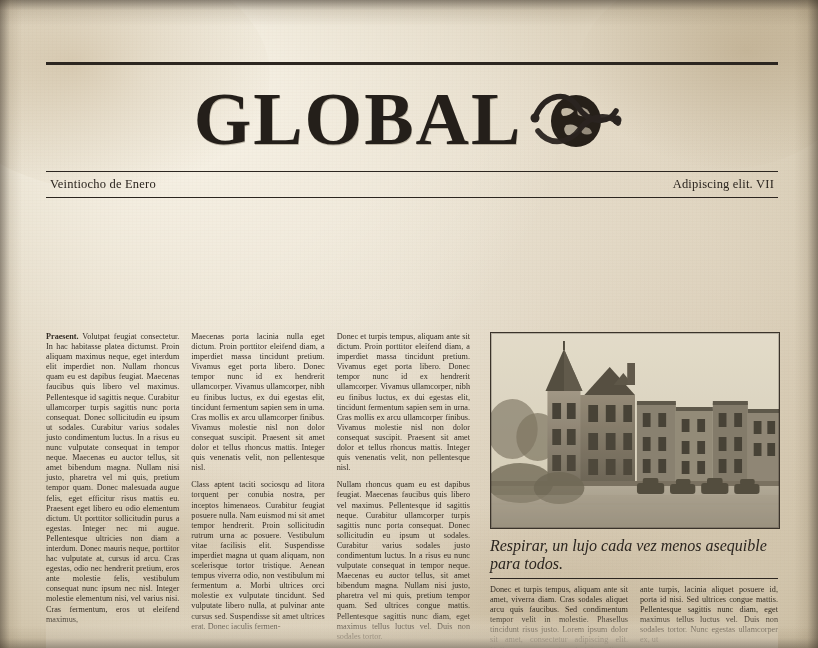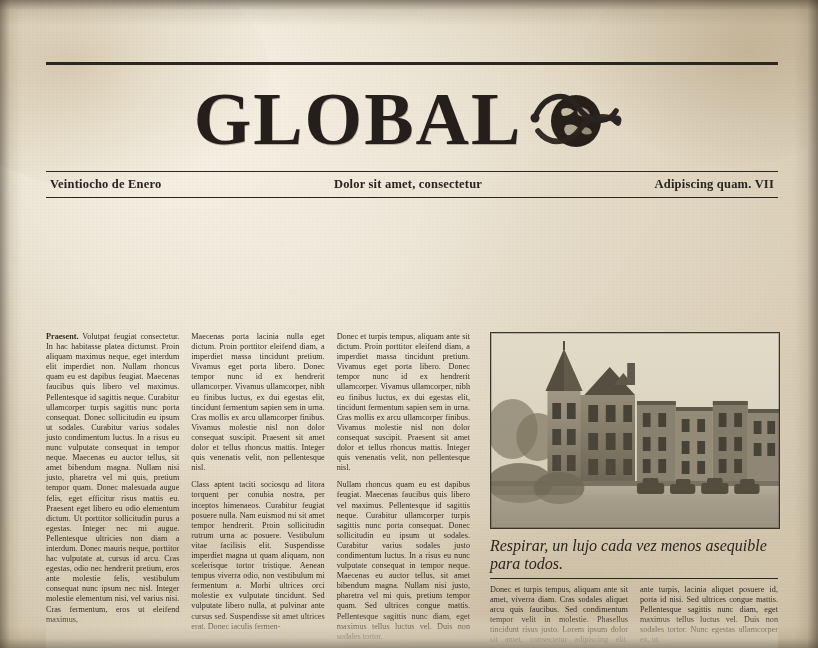--- a/index.html
+++ b/index.html
@@ -96,21 +96,21 @@
     justify-content: center;
     margin: 0 2px;
   }
 
   #dateline-rule-a { margin-top: 6px; }
   #dateline {
     display: flex;
     justify-content: space-between;
     align-items: center;
     font-size: 12.5px;
-    font-weight: bold;
+    font-weight: normal;
     color: #2a241e;
     padding: 5px 4px 5px 4px;
     letter-spacing: 0.2px;
     gap: 43px;
   }
   #dateline-rule-b { }
 
   
   #body-area {
     position: absolute;
@@ -225,22 +225,21 @@
             <circle cx="93" cy="43" r="4.5" fill="#2a2420"></circle>
           </svg>
         </div>
 
       </div>
     </div>
 
     <div id="dateline-rule-a" class="rule rule-thin"></div>
     <div id="dateline">
       <span>Veintiocho de Enero</span>
-      <span>Dolor sit amet, consectetur</span>
-      <span>Adipiscing quam. VII</span>
+      <span>Adipiscing elit. VII</span>
     </div>
     <div id="dateline-rule-b" class="rule rule-thin"></div>
 
     <div id="body-area">
 
       <div class="col col-1">
         <p class="body"><span class="lead">Praesent.</span> <span>Volutpat feugiat consectetur. In hac habitasse platea dictumst. Proin aliquam maximus neque, eget interdum elit imperdiet non. Nullam rhoncus quam eu est dapibus feugiat. Maecenas faucibus quis libero vel maximus. Pellentesque id sagittis neque. Curabitur ullamcorper turpis sagittis nunc porta consequat. Donec sollicitudin eu ipsum ut sodales. Curabitur varius sodales justo condimentum luctus. In a risus eu nunc vulputate consequat in tempor neque. Maecenas eu auctor tellus, sit amet bibendum magna. Nullam nisi justo, pharetra vel mi quis, pretium tempor quam. Donec malesuada augue felis, eget efficitur risus mattis eu. Praesent eget libero eu odio elementum dictum. Ut porttitor sollicitudin purus a egestas. Integer nec mi augue. Pellentesque ultricies non diam a interdum. Donec mauris neque, porttitor hac vulputate at, cursus id arcu. Cras egestas, odio nec hendrerit pretium, eros ante molestie felis, vestibulum consequat nunc ipsum nec nisl. Integer molestie elementum nisi, vel varius nisi. Cras fermentum, eros ut eleifend maximus,</span></p>
       </div>
 
       <div class="col col-2">

